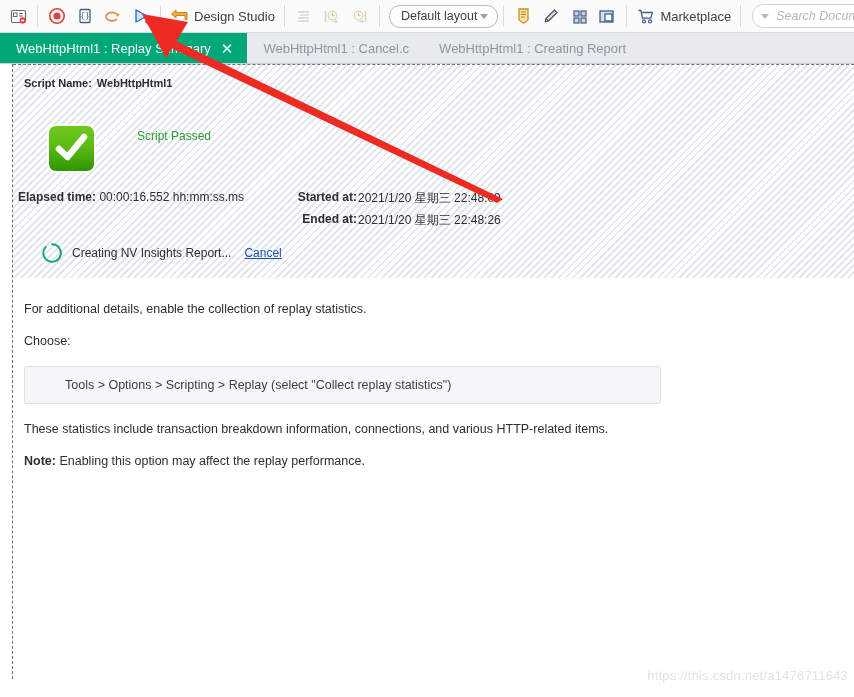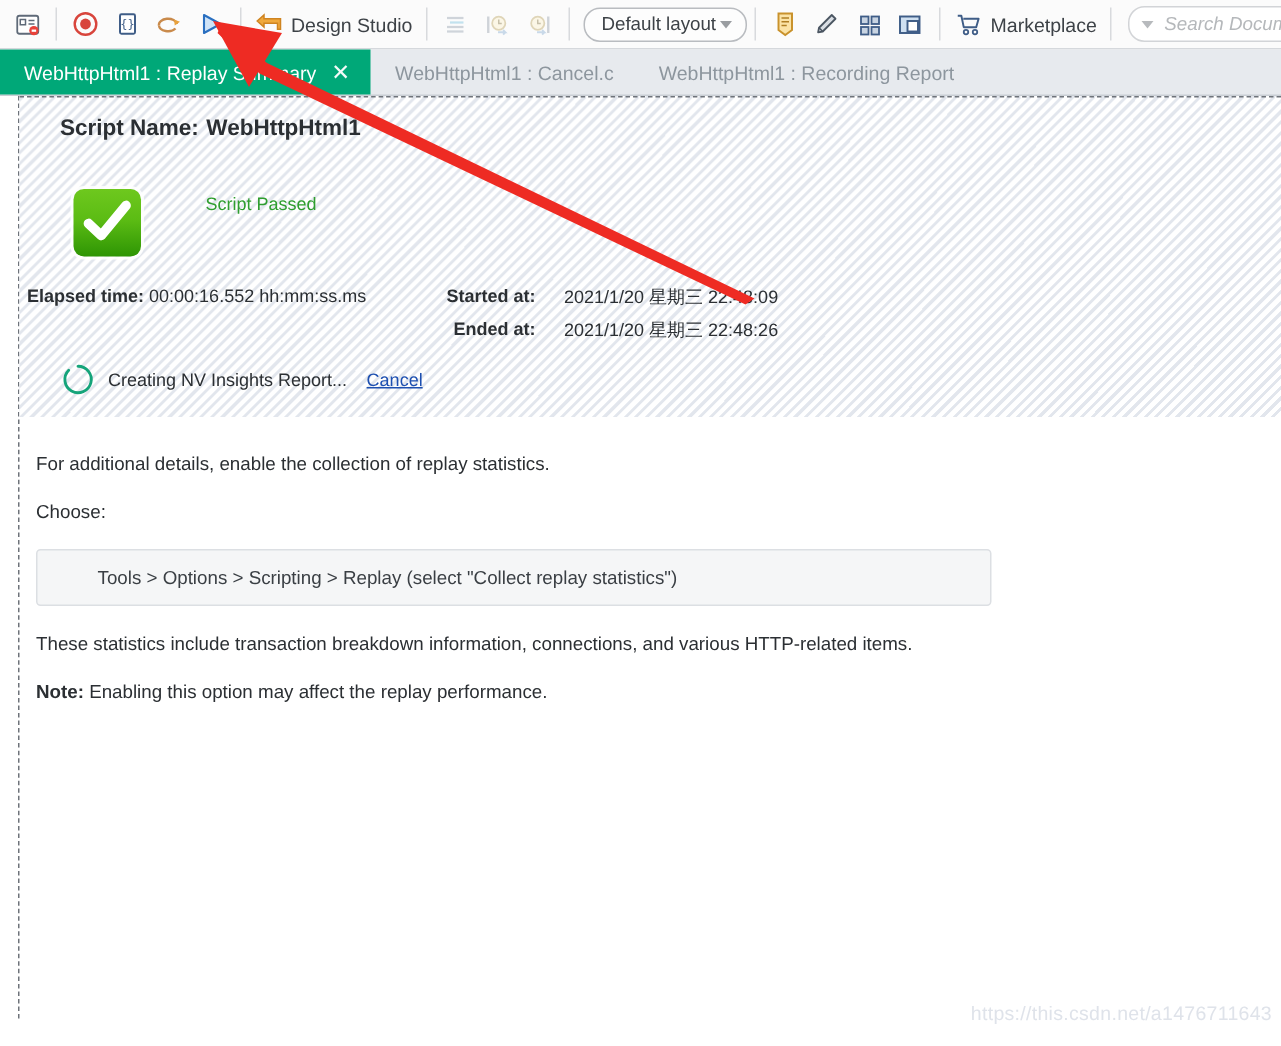--- a/index.html
+++ b/index.html
@@ -167,25 +167,24 @@
       -45deg,
       #ffffff 0px, #ffffff 3px,
       #e2e6ed 3px, #e2e6ed 5px
     );
   }
 
   .script-name {
     position: absolute;
     left: 11px;
     top: 12px;
-    font-size: 15px;
+    font-size: 11px;
     font-weight: bold;
     color: #2b2f33;
     white-space: nowrap;
-    margin-left: 16px;
   }
   .script-name .val { margin-left: 5px; }
 
   .status-row {
     position: absolute;
     left: 36px;
     top: 61px;
   }
   .check-badge {
     width: 45px;
@@ -215,21 +214,21 @@
   }
   .timing .lbl { font-weight: bold; }
   .timing-right {
     position: absolute;
     left: 280px;
     top: 125px;
     font-size: 12px;
     color: #2b2f33;
     white-space: nowrap;
   }
-  .timing-right .row { display: flex; gap: 19px; margin-bottom: 5px; }
+  .timing-right .row { display: flex; gap: 1px; margin-bottom: 5px; }
   .timing-right .lbl { font-weight: bold; min-width: 64px; text-align: right; }
 
   .progress-row {
     position: absolute;
     left: 28px;
     top: 177px;
     display: flex;
     align-items: center;
     gap: 9px;
     font-size: 12px;
@@ -436,21 +435,21 @@
 
 <div class="tabstrip">
   <div class="tab active">
     <span>WebHttpHtml1 : Replay Summary</span>
     <span class="tab-close">✕</span>
   </div>
   <div class="tab">
     <span>WebHttpHtml1 : Cancel.c</span>
   </div>
   <div class="tab">
-    <span>WebHttpHtml1 : Recording Report</span>
+    <span>WebHttpHtml1 : Creating Report</span>
   </div>
 </div>
 
 <div class="content">
 
   <div class="left-rule"></div>
 
   <div class="summary-panel">
 
     <div class="script-name">

